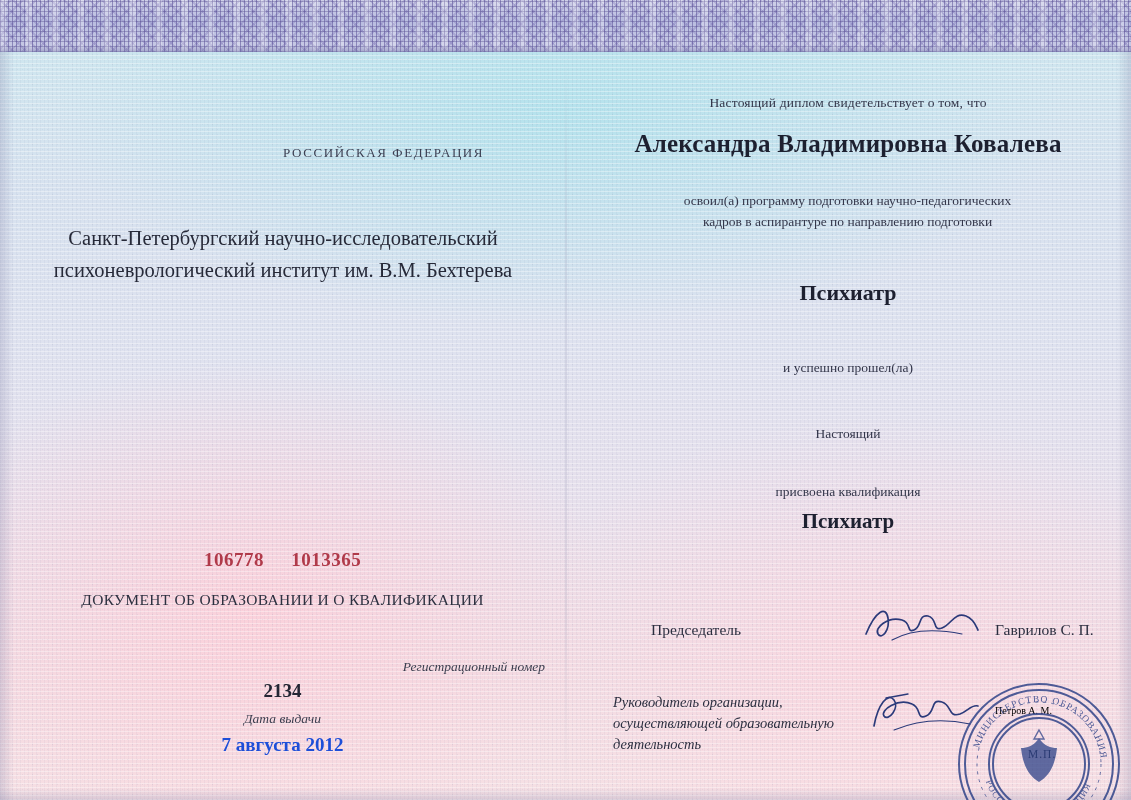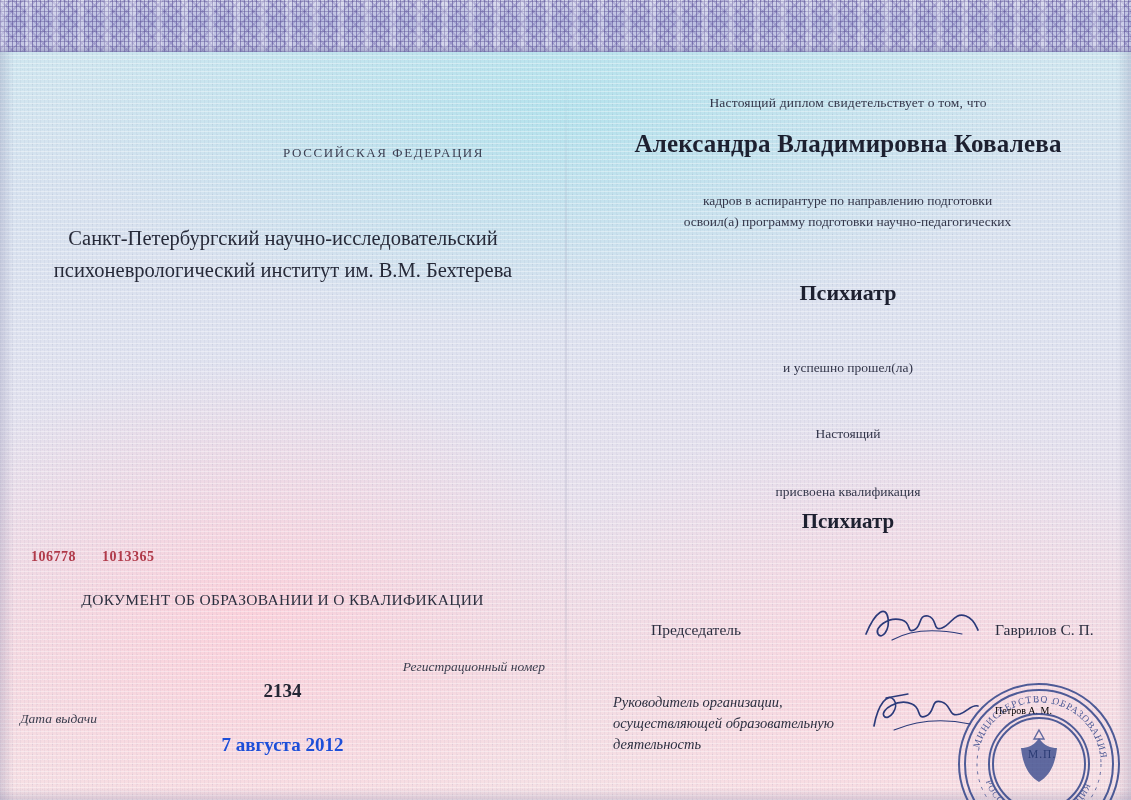--- a/index.html
+++ b/index.html
@@ -129,23 +129,23 @@
     -webkit-background-clip: text;
     background-clip: text;
     color: transparent;
     text-shadow: 0 1px 0 rgba(255,255,255,0.35);
   }
 
   .serial {
     position: absolute;
     left: 20px; top: 549px;
     width: 525px;
-    text-align: left;
+    text-align: center;
     color: #b03a4a;
-    font-size: 14px;
+    font-size: 19px;
     font-weight: bold;
     letter-spacing: 0.5px;
   }
   .serial span { margin: 0 11px; }
 
   .doc-sub {
     position: absolute;
     left: 20px; top: 591px;
     width: 525px;
     text-align: center;
@@ -169,20 +169,21 @@
     width: 525px;
     text-align: center;
     font-size: 19px;
     font-weight: bold;
     color: #232634;
   }
   .date-label {
     position: absolute;
     left: 20px; top: 711px;
     width: 525px;
+    text-align: center;
     font-size: 13.5px;
     font-style: italic;
     color: #3a3d4e;
   }
   .date-value {
     position: absolute;
     left: 20px; top: 734px;
     width: 525px;
     text-align: center;
     font-size: 19px;
@@ -303,22 +304,22 @@
 
   <div class="reg-label">Регистрационный номер</div>
   <div class="reg-value">2134</div>
   <div class="date-label">Дата выдачи</div>
   <div class="date-value">7 августа 2012</div>
 
   <div class="t r-cert center">Настоящий диплом свидетельствует о том, что</div>
   <div class="t r-name center">Александра Владимировна Ковалева</div>
 
   <div class="r-prog-wrap">
+    <div class="r-prog-line">освоил(а) программу подготовки научно-педагогических</div>
     <div class="r-prog-line">кадров в аспирантуре по направлению подготовки</div>
-    <div class="r-prog-line">освоил(а) программу подготовки научно-педагогических</div>
   </div>
 
   <div class="t r-qual1 center">Психиатр</div>
   <div class="t r-passed center">и успешно прошел(ла)</div>
   <div class="t r-decision center">Настоящий</div>
   <div class="t r-assigned center">присвоена квалификация</div>
   <div class="t r-qual2 center">Психиатр</div>
 
   <div class="t sig-row-1-label">Председатель</div>
   <div class="sig" style="left:862px; top:600px;">

